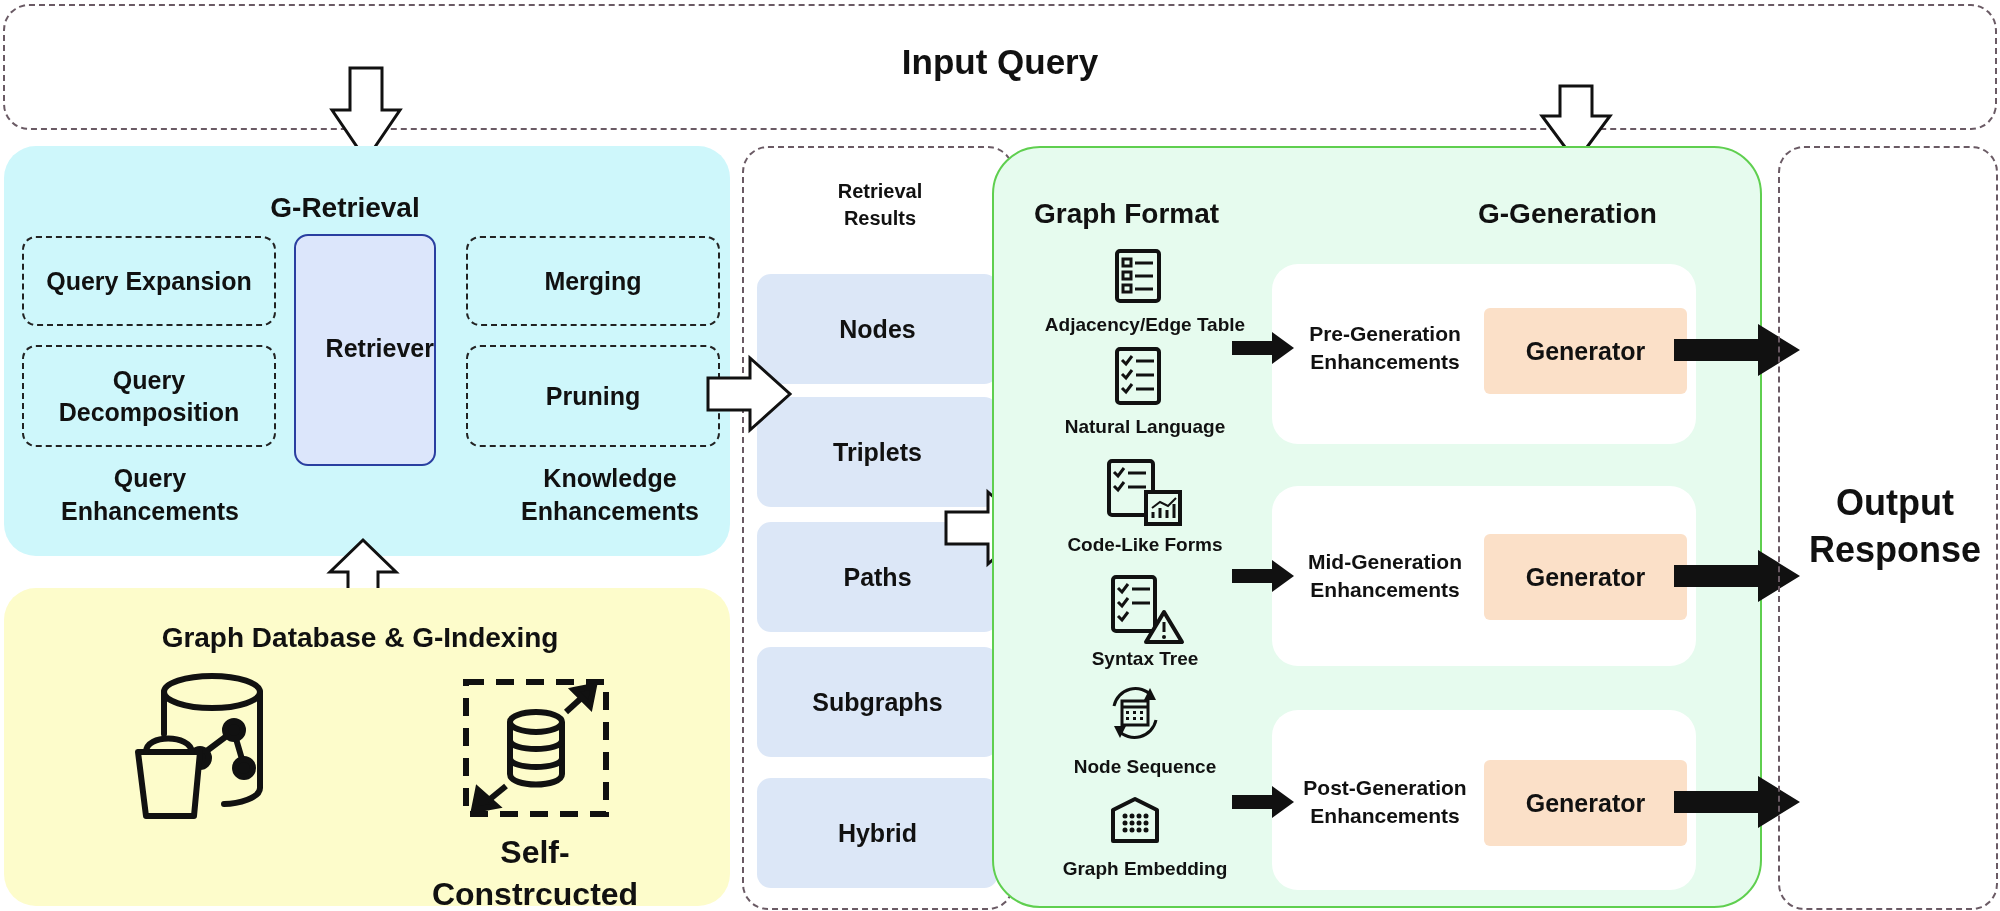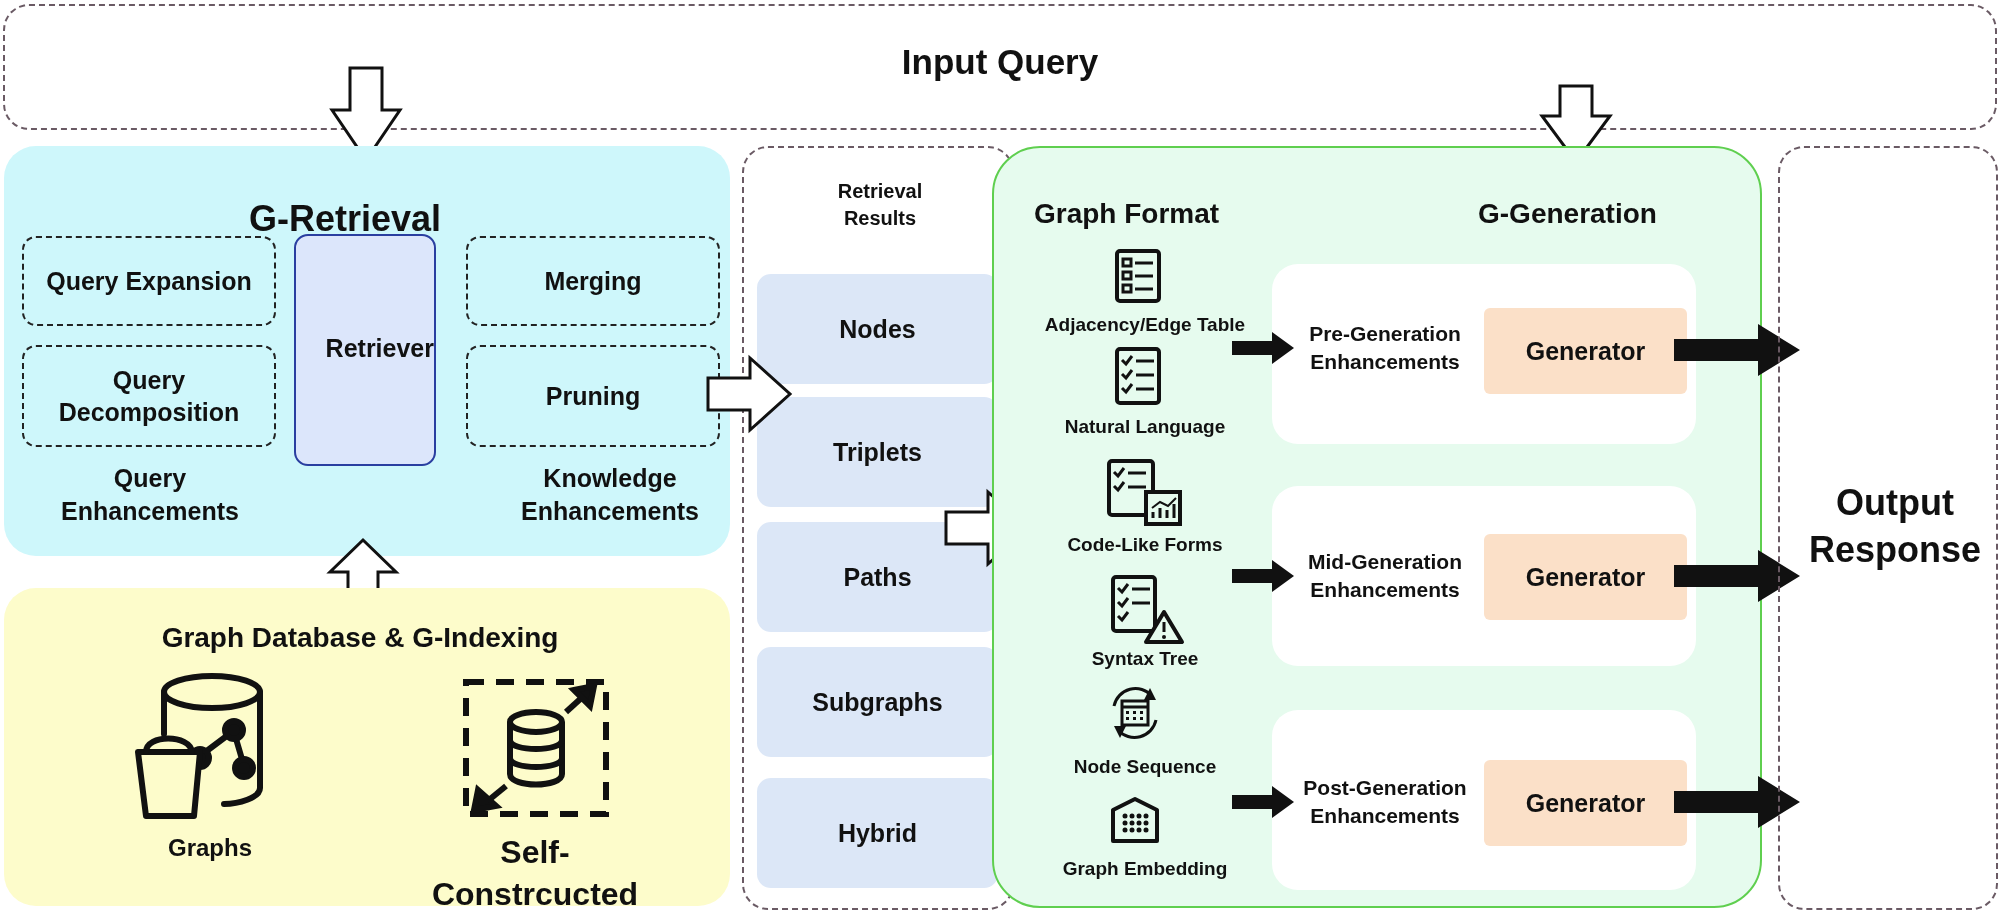--- a/index.html
+++ b/index.html
@@ -30,21 +30,21 @@
 
 <svg class="abs" style="left:330px; top:66px;" width="72" height="96">
   <polygon points="20,2 52,2 52,44 70,44 36,94 2,44 20,44" fill="#fff" stroke="#111" stroke-width="3"></polygon>
 </svg>
 
 <svg class="abs" style="left:1540px; top:84px;" width="72" height="80">
   <polygon points="20,2 52,2 52,32 70,32 36,78 2,32 20,32" fill="#fff" stroke="#111" stroke-width="3"></polygon>
 </svg>
 
 <div class="abs" style="left:4px; top:146px; width:726px; height:410px; background:#cef7fb; border-radius:32px;"></div>
-<div class="abs bold center" style="left:230px; top:198px; width:230px; font-size:36px;">G-Retrieval</div>
+<div class="abs bold center" style="left:230px; top:192px; width:230px; font-size:28px;">G-Retrieval</div>
 
 <div class="dash-inner" style="left:22px; top:236px; width:254px; height:90px;">
     <span>Query Expansion</span>
   </div>
 <div class="dash-inner" style="left:22px; top:345px; width:254px; height:102px; padding:0 30px;justify-content:center;">
     <span>Query Decomposition</span>
   </div>
 <div class="abs bold center" style="left:50px; top:462px; width:200px; font-size:25px; line-height:1.3;">Query Enhancements</div>
 
 <div class="abs" style="left:294px; top:234px; width:142px; height:232px; background:#dce6fb; border:2px solid #2a3fa0; border-radius:14px; box-sizing:border-box;">
@@ -74,21 +74,20 @@
     <line x1="66" y1="86" x2="98" y2="62"></line>
     <line x1="100" y1="62" x2="110" y2="96"></line>
     <circle cx="66" cy="88" r="9" fill="#111"></circle>
     <circle cx="100" cy="60" r="9" fill="#111"></circle>
     <circle cx="110" cy="98" r="9" fill="#111"></circle>
     <path d="M4 82 H66 L60 146 H12 Z" fill="#fdfccb"></path>
     <path d="M12 82 C12 64 56 64 58 82"></path>
   </g>
 </svg>
 <div class="abs bold center" style="left:90px; top:832px; width:240px; font-size:24px; line-height:1.3;">
-  <div>Graphs</div>
 </div>
 
 <svg class="abs" style="left:462px; top:678px;" width="148" height="140" viewBox="0 0 148 140">
   <rect x="4" y="4" width="140" height="132" fill="none" stroke="#111" stroke-width="6" stroke-dasharray="18 12"></rect>
   <g fill="none" stroke="#111" stroke-width="6">
     <ellipse cx="74" cy="44" rx="26" ry="10"></ellipse>
     <path d="M48 44 V96 C48 110 100 110 100 96 V44"></path>
     <path d="M48 62 C48 74 100 74 100 62"></path>
     <path d="M48 80 C48 92 100 92 100 80"></path>
   </g>

